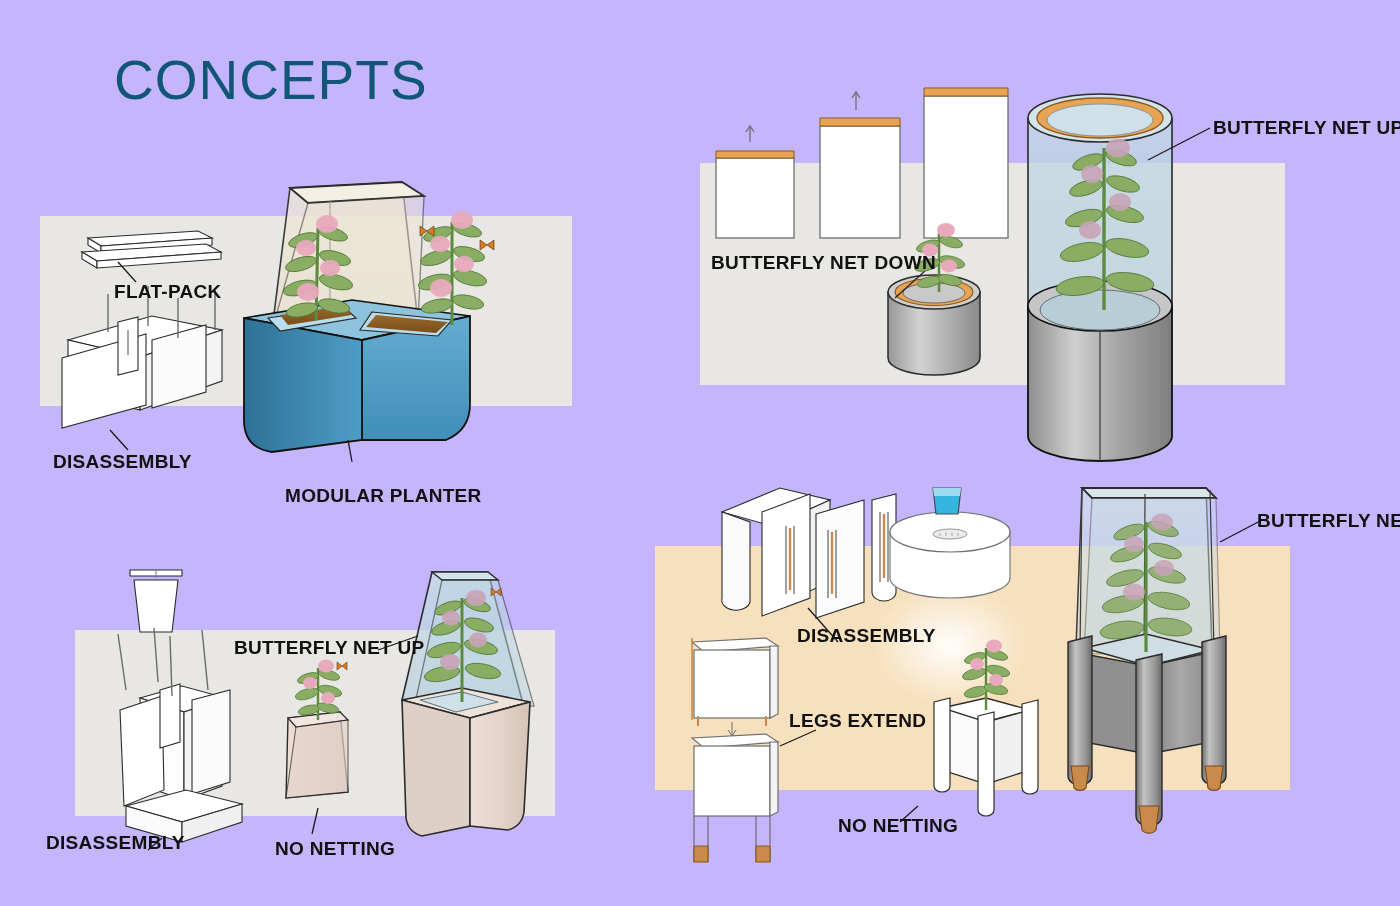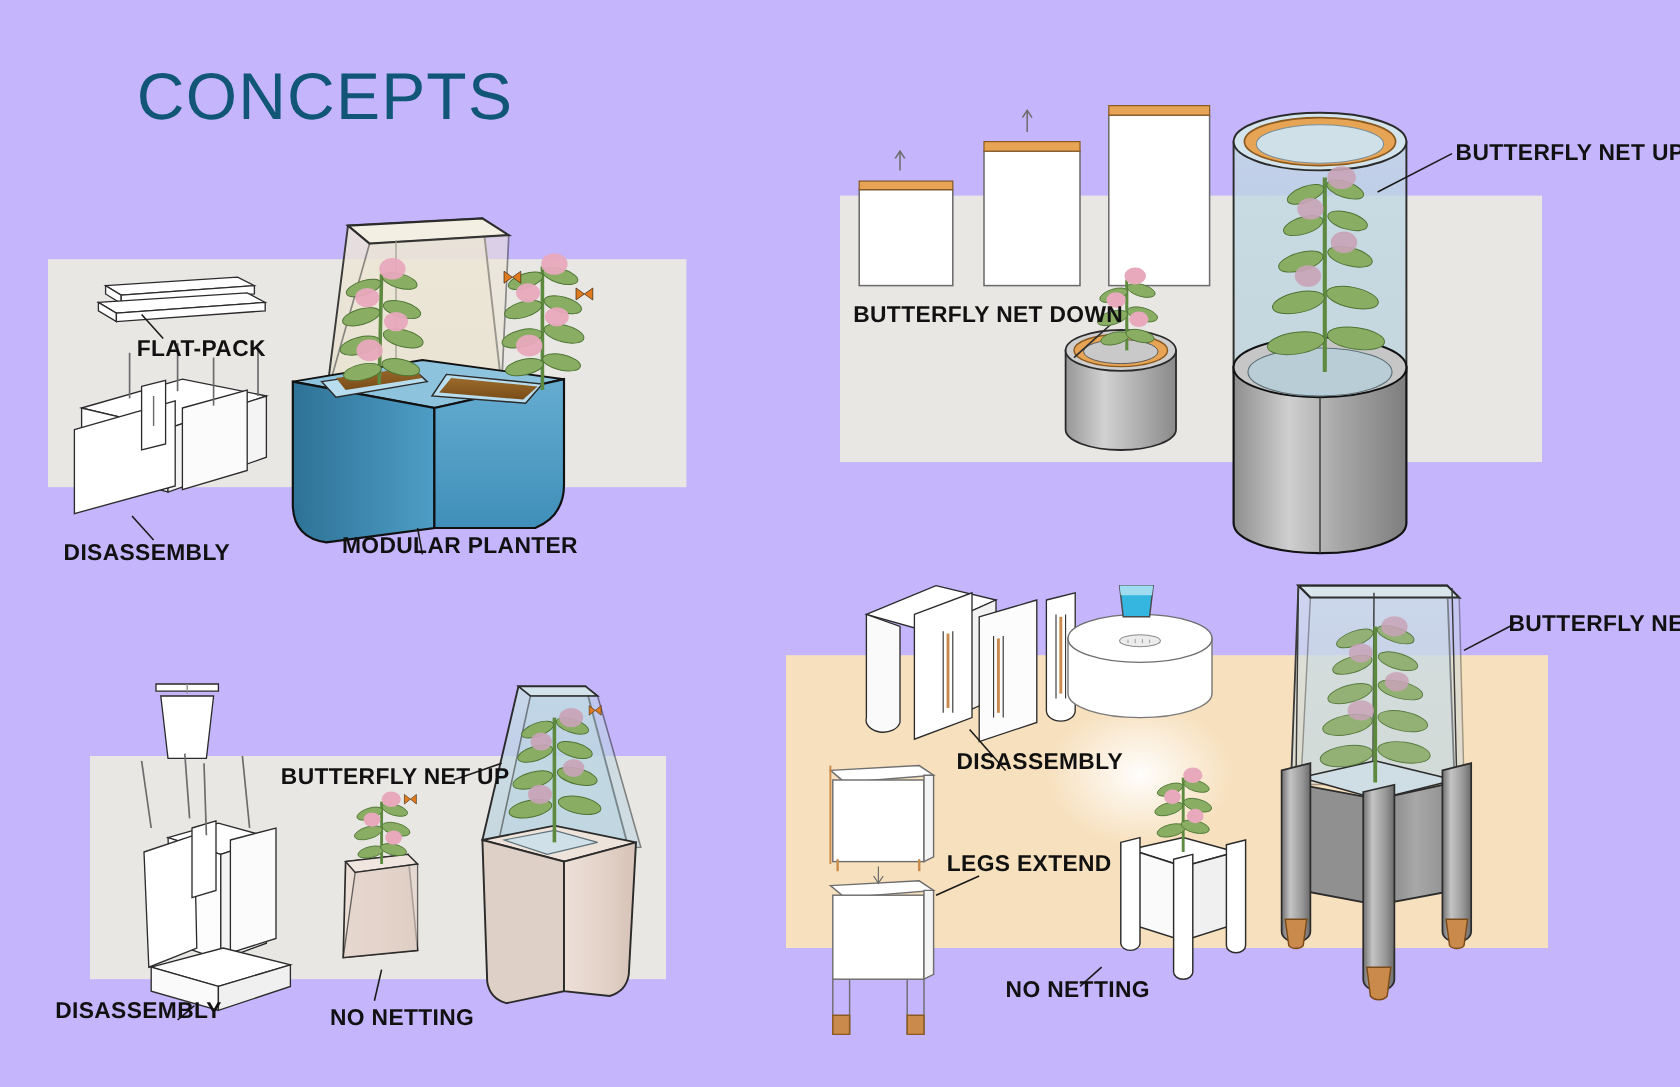--- a/index.html
+++ b/index.html
@@ -155,21 +155,21 @@
 
     <g stroke="#1a1a1a" stroke-width="1.3" fill="none">
       <line x1="118" y1="262" x2="136" y2="282"></line>
       <line x1="110" y1="430" x2="128" y2="450"></line>
       <line x1="348" y1="440" x2="352" y2="462"></line>
     </g>
   </svg>
 
   <div class="lbl" style="left:66px;top:281px;margin-left:48px;">FLAT-PACK</div>
   <div class="lbl" style="left:53px;top:451px;">DISASSEMBLY</div>
-  <div class="lbl" style="left:285px;top:445px;">MODULAR PLANTER</div>
+  <div class="lbl" style="left:285px;top:485px;">MODULAR PLANTER</div>
 
   <svg class="abs" style="left:690px;top:70px;" width="710" height="340">
     <defs>
       <linearGradient id="cylG" x1="0" y1="0" x2="1" y2="0">
         <stop offset="0" stop-color="#8e8e8e"></stop>
           <stop offset=".32" stop-color="#cfcfcf"></stop>
         <stop offset=".62" stop-color="#a6a6a6"></stop>
           <stop offset="1" stop-color="#7e7e7e"></stop>
       </linearGradient>
       <linearGradient id="cylG2" x1="0" y1="0" x2="1" y2="0">

